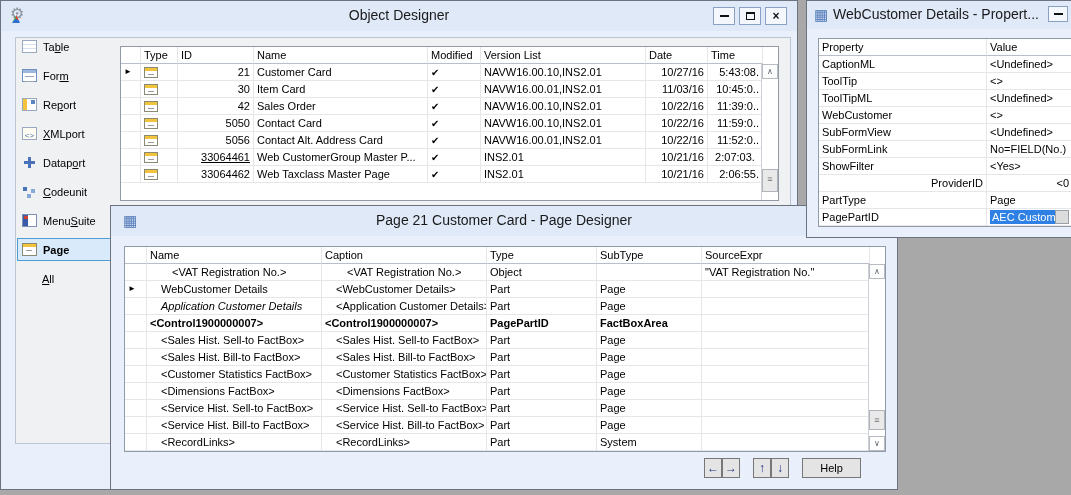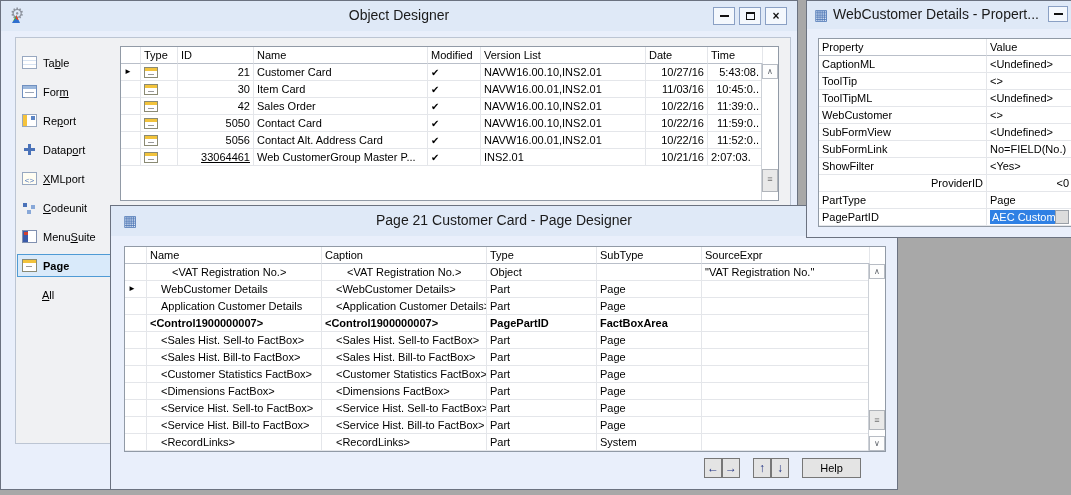--- a/index.html
+++ b/index.html
@@ -17,21 +17,21 @@
            background:conic-gradient(#d8442c 0 33%,#2f6fce 0 66%,#4ca33f 0);
            clip-path:polygon(0 100%,100% 100%,55% 0);}
   .wbtns{position:absolute;right:10px;top:6px;display:flex;gap:4px;}
   .wbtn{width:22px;height:18px;background:#f4f8fd;border:1px solid #8aa0c4;padding:0;
         display:flex;align-items:center;justify-content:center;cursor:default;}
   .g-min{display:block;width:9px;height:2px;background:#111;}
   .g-max{display:block;width:9px;height:8px;border:1px solid #111;border-top:2px solid #111;box-sizing:border-box;}
   .g-close{font-weight:bold;font-size:12px;line-height:12px;color:#111;}
   .client{position:absolute;left:14px;top:36px;width:776px;height:407px;background:#f0f1f3;
           border:1px solid #bcc5d3;box-sizing:border-box;}
-  .sbar{position:absolute;left:16px;top:50px;width:100px;}
+  .sbar{position:absolute;left:16px;top:34px;width:100px;}
   .sb-item{display:flex;align-items:center;height:19px;margin-bottom:6px;padding:1px 4px;
            border:1px solid transparent;cursor:default;}
   .sb-item.selected{border:1px solid #4f9bd5;background:#d9eafa;font-weight:bold;}
   .sb-label u{text-decoration:underline;}
   .sbicon{width:15px;height:13px;display:inline-block;position:relative;margin-right:6px;flex:none;box-sizing:border-box;}
   .ic-none{width:14px;margin-right:6px;}
   .ic-table{border:1px solid #98a8c0;background:repeating-linear-gradient(to bottom,#fff 0 3px,#d7e3f2 3px 4px);}
   .ic-form{border:1px solid #7090c0;background:#fff;}
   .ic-form::before{content:"";position:absolute;left:0;top:0;right:0;height:3px;background:#9cb8dc;}
   .ic-form::after{content:"";position:absolute;left:2px;top:6px;width:9px;height:4px;
@@ -125,26 +125,26 @@
         </div>
         <div class="sb-item">
           <span class="sbicon ic-form"></span>
           <span class="sb-label">For<u>m</u></span>
         </div>
         <div class="sb-item">
           <span class="sbicon ic-report"></span>
           <span class="sb-label">Re<u>p</u>ort</span>
         </div>
         <div class="sb-item">
+          <span class="sbicon ic-xmlport"></span>
+          <span class="sb-label"><u>X</u>MLport</span>
+        </div>
+        <div class="sb-item">
           <span class="sbicon ic-dataport"></span>
           <span class="sb-label">Datap<u>o</u>rt</span>
-        </div>
-        <div class="sb-item">
-          <span class="sbicon ic-xmlport"></span>
-          <span class="sb-label"><u>X</u>MLport</span>
         </div>
         <div class="sb-item">
           <span class="sbicon ic-codeunit"></span>
           <span class="sb-label"><u>C</u>odeunit</span>
         </div>
         <div class="sb-item">
           <span class="sbicon ic-menusuite"></span>
           <span class="sb-label">Menu<u>S</u>uite</span>
         </div>
         <div class="sb-item selected">
@@ -232,21 +232,31 @@
               <td style="text-align: right;">11:52:0..</td>
             </tr>
             <tr>
               <td class="selcell"></td>
               <td class="cell-icon"><span class="page-ico"></span></td>
               <td style="text-align: right; text-decoration: underline;">33064461</td>
               <td>Web CustomerGroup Master P...</td>
               <td class="chk">✔</td>
               <td>INS2.01</td>
               <td style="text-align: right;">10/21/16</td>
-              <td style="text-align: left;">2:07:03.</td>
+              <td style="text-align: center;">2:07:03.</td>
+            </tr>
+            <tr>
+              <td class="selcell"></td>
+              <td class="cell-icon"><span class="page-ico"></span></td>
+              <td style="text-align: right;">33064462</td>
+              <td>Web Taxclass Master Page</td>
+              <td class="chk">✔</td>
+              <td>INS2.01</td>
+              <td style="text-align: right;">10/21/16</td>
+              <td style="text-align: right;">2:06:55.</td>
             </tr>
           </tbody>
         </table>
       <div class="vscroll" id="od-scroll">
           <div class="sbtn up">∧</div>
           <div class="thumb" style="top: 105px; height: 23px;">≡</div>
         </div>
     </div>
   </section>
 
@@ -287,21 +297,21 @@
             <tr>
               <td class="selcell"><span class="marker">►</span></td>
               <td style="padding-left: 14px;">WebCustomer Details</td>
               <td style="padding-left: 14px;">&lt;WebCustomer Details&gt;</td>
               <td>Part</td>
               <td>Page</td>
               <td></td>
             </tr>
             <tr>
               <td class="selcell"></td>
-              <td style="padding-left: 14px;">Application Customer Details</td>
+              <td style="padding-left: 14px; font-style: italic;">Application Customer Details</td>
               <td style="padding-left: 14px;">&lt;Application Customer Details&gt;</td>
               <td>Part</td>
               <td>Page</td>
               <td></td>
             </tr>
             <tr class="boldrow">
               <td class="selcell"></td>
               <td style="padding-left: 3px;">&lt;Control1900000007&gt;</td>
               <td style="padding-left: 3px;">&lt;Control1900000007&gt;</td>
               <td>PagePartID</td>

